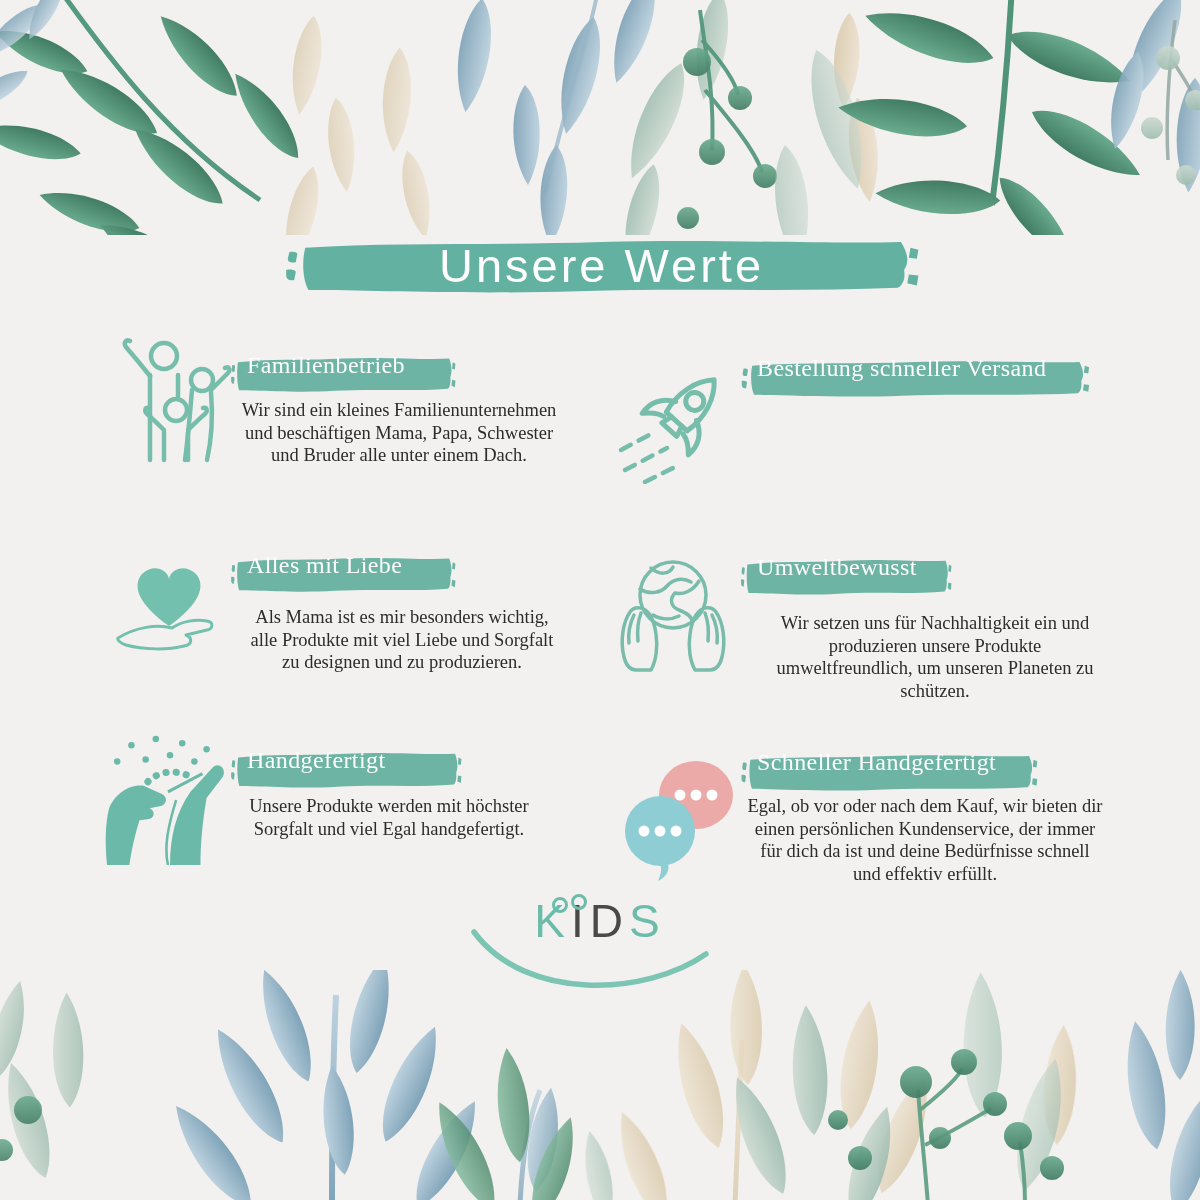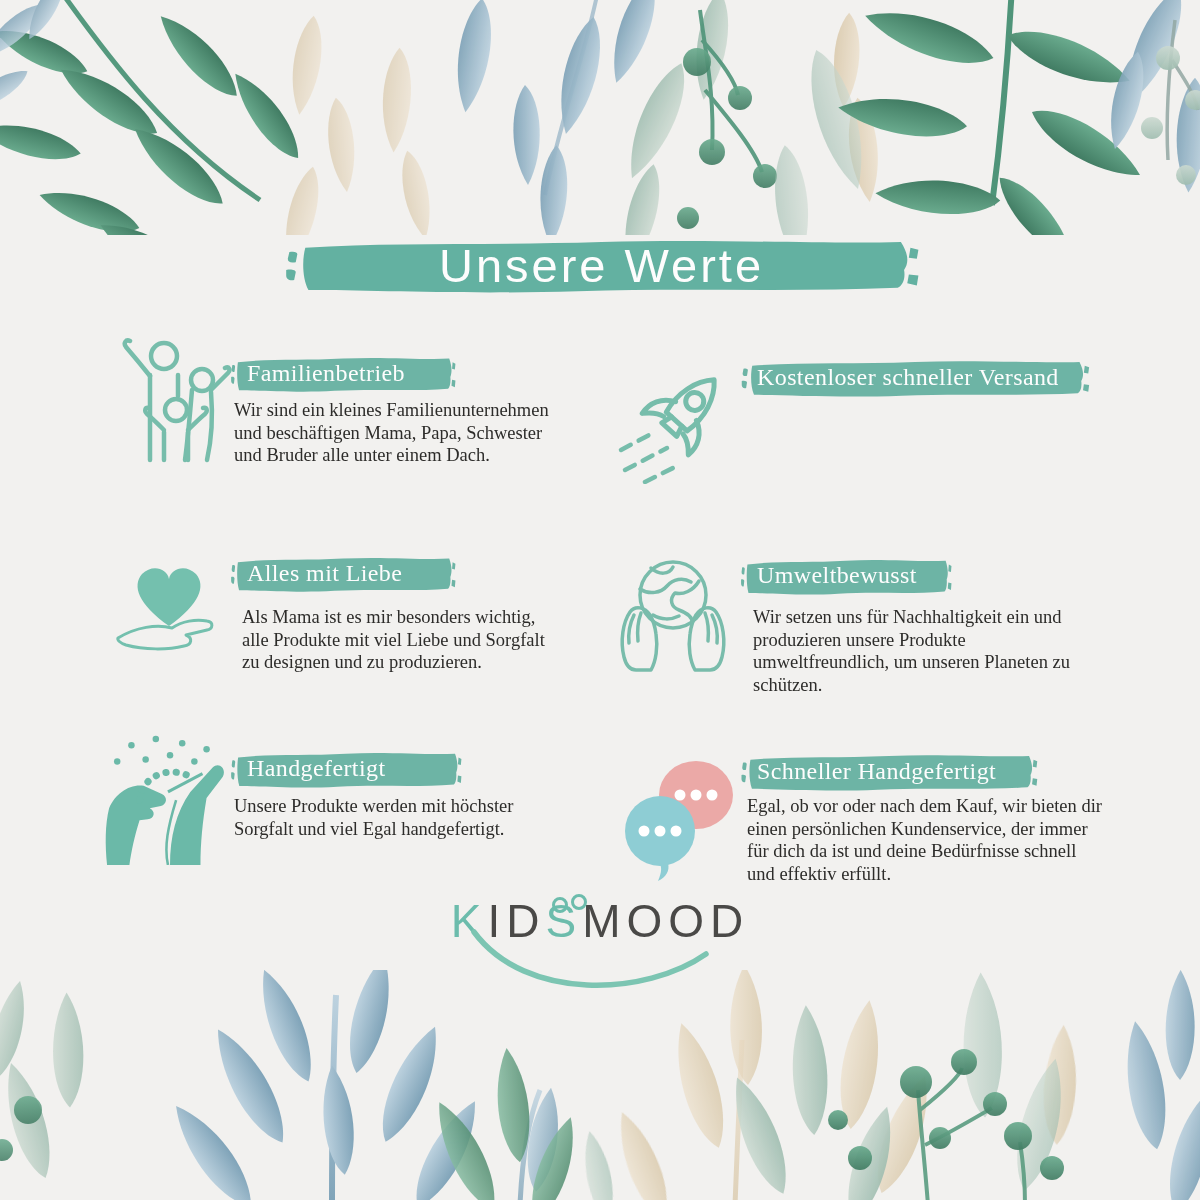--- a/index.html
+++ b/index.html
@@ -7,28 +7,28 @@
           font-family:"Liberation Sans",sans-serif;padding-left:29px;}
   .deco{position:absolute;left:0;width:1200px;pointer-events:none;}
   .deco-top{top:0;}
   .deco-bottom{bottom:0;}
 
   .title-banner{position:absolute;left:283px;top:232px;width:637px;height:67px;
                 display:flex;align-items:center;justify-content:center;}
   .title-banner .brush{fill:#63b1a1;}
   .title-text{position:relative;color:#fdfdfd;font-size:47px;letter-spacing:3px;font-weight:400;}
 
-  .banner{position:absolute;display:flex;align-items:center;}
+  .banner{position:absolute;display:flex;}
   .brush{position:absolute;left:0;top:0;width:100%;height:100%;}
   .banner .brush{fill:#6db4a5;}
   .banner-text{position:relative;font-family:"Liberation Serif",serif;color:#fdfdfd;
                font-size:24px;letter-spacing:.4px;padding-left:17px;padding-bottom:2px;}
 
   .body-text{position:absolute;font-family:"Liberation Serif",serif;font-size:18.5px;
-             line-height:1.22;color:#2d2c2a;}
+             line-height:1.22;color:#2d2c2a;text-align:center;}
   .icon{position:absolute;}
   .icon svg{width:100%;height:100%;display:block;}
 
   .logo{position:absolute;left:0;top:894px;width:1200px;display:flex;justify-content:center;
         font-size:46px;letter-spacing:6px;font-weight:400;color:#4a4947;}
   .logo .accent{color:#6cbcac;}
   .uml-dot{position:absolute;width:10px;height:10px;border:3px solid #6cbcac;border-radius:50%;}
   .logo-smile{position:absolute;left:466px;top:924px;}
 </style>
 </head>
@@ -262,21 +262,21 @@
         <path d="M6 92 L36 76"></path>
           <path d="M10 112 L52 90"></path>
           <path d="M30 124 L58 110"></path>
       </g>
     </svg>
   </div>
   <div class="banner" style="left:740px;top:355px;width:350px;height:46px">
     <svg class="brush" viewBox="0 0 400 60" preserveAspectRatio="none">
         <use href="#brushP"></use>
       </svg>
-    <span class="banner-text">Kostenloser schneller Versand</span>
+    <span class="banner-text">Bestellung schneller Versand</span>
   </div>
 
   <div class="icon" style="left:110px;top:550px;width:118px;height:118px">
     <svg viewBox="0 0 118 118">
       <path d="M59 76 C28 54 22 36 32 24 C42 14 57 18 59 29 C61 18 76 14 86 24 C96 36 90 54 59 76 Z" fill="#74c0ae"></path>
       <path d="M8 88 C26 77 47 74 62 78 C72 71 86 69 97 71 C104 72 103 79 97 80 L76 85 C83 88 82 95 74 96 C58 100 34 100 16 95 C10 93 7 90 8 88 Z" fill="none" stroke="#74c0ae" stroke-width="3" stroke-linejoin="round"></path>
     </svg>
   </div>
   <div class="banner" style="left:230px;top:552px;width:226px;height:44px">
     <svg class="brush" viewBox="0 0 400 60" preserveAspectRatio="none">
@@ -300,21 +300,21 @@
       </g>
       <use href="#ghandL" transform="translate(120 0) scale(-1 1)"></use>
     </svg>
   </div>
   <div class="banner" style="left:740px;top:554px;width:212px;height:45px">
     <svg class="brush" viewBox="0 0 400 60" preserveAspectRatio="none">
         <use href="#brushP"></use>
       </svg>
     <span class="banner-text">Umweltbewusst</span>
   </div>
-  <p class="body-text" style="left:747px;top:600px;width:352px;margin:6px">Wir setzen uns für Nachhaltigkeit ein und produzieren unsere Produkte umweltfreundlich, um unseren Planeten zu schützen.</p>
+  <p class="body-text" style="left:747px;top:600px;width:352px;margin:12px">Wir setzen uns für Nachhaltigkeit ein und produzieren unsere Produkte umweltfreundlich, um unseren Planeten zu schützen.</p>
 
   <div class="icon" style="left:103px;top:733px;width:132px;height:132px">
     <svg viewBox="0 0 130 130">
       <g fill="#6bb9a8">
         <path d="M6 74 C12 60 26 50 40 52 L58 60 C64 63 63 70 57 72 L46 74 C52 77 51 84 44 85 L36 86 C31 102 28 116 26 130 L4 130 C2 110 2 90 6 74 Z"></path>
         <path d="M86 58 L108 34 C114 28 122 35 118 43 L102 64 C98 88 96 108 96 130 L66 130 C66 102 72 78 86 58 Z"></path>
         <circle cx="28" cy="12" r="3.2"></circle>
           <circle cx="52" cy="6" r="3.2"></circle>
           <circle cx="78" cy="10" r="3.2"></circle>
         <circle cx="102" cy="16" r="3.2"></circle>
@@ -354,21 +354,20 @@
         <use href="#brushP"></use>
       </svg>
     <span class="banner-text">Schneller Handgefertigt</span>
   </div>
   <p class="body-text" style="left:747px;top:795px;width:356px;margin:0">Egal, ob vor oder nach dem Kauf, wir bieten dir einen persönlichen Kundenservice, der immer für dich da ist und deine Bedürfnisse schnell und effektiv erfüllt.</p>
 
   <div class="logo">
     <span class="accent">K</span>
       <span>ID</span>
       <span class="accent">S</span>
-      <span>MOOD</span>
   </div>
   <span class="uml-dot" style="left:552px;top:897px"></span>
   <span class="uml-dot" style="left:571px;top:894px"></span>
   <svg class="logo-smile" width="248" height="72" viewBox="0 0 248 72">
     <path d="M8 8 C60 78 180 72 240 30" fill="none" stroke="#7cc5b2" stroke-width="5.5" stroke-linecap="round"></path>
   </svg>
 
 </div>
 
 </body></html>

